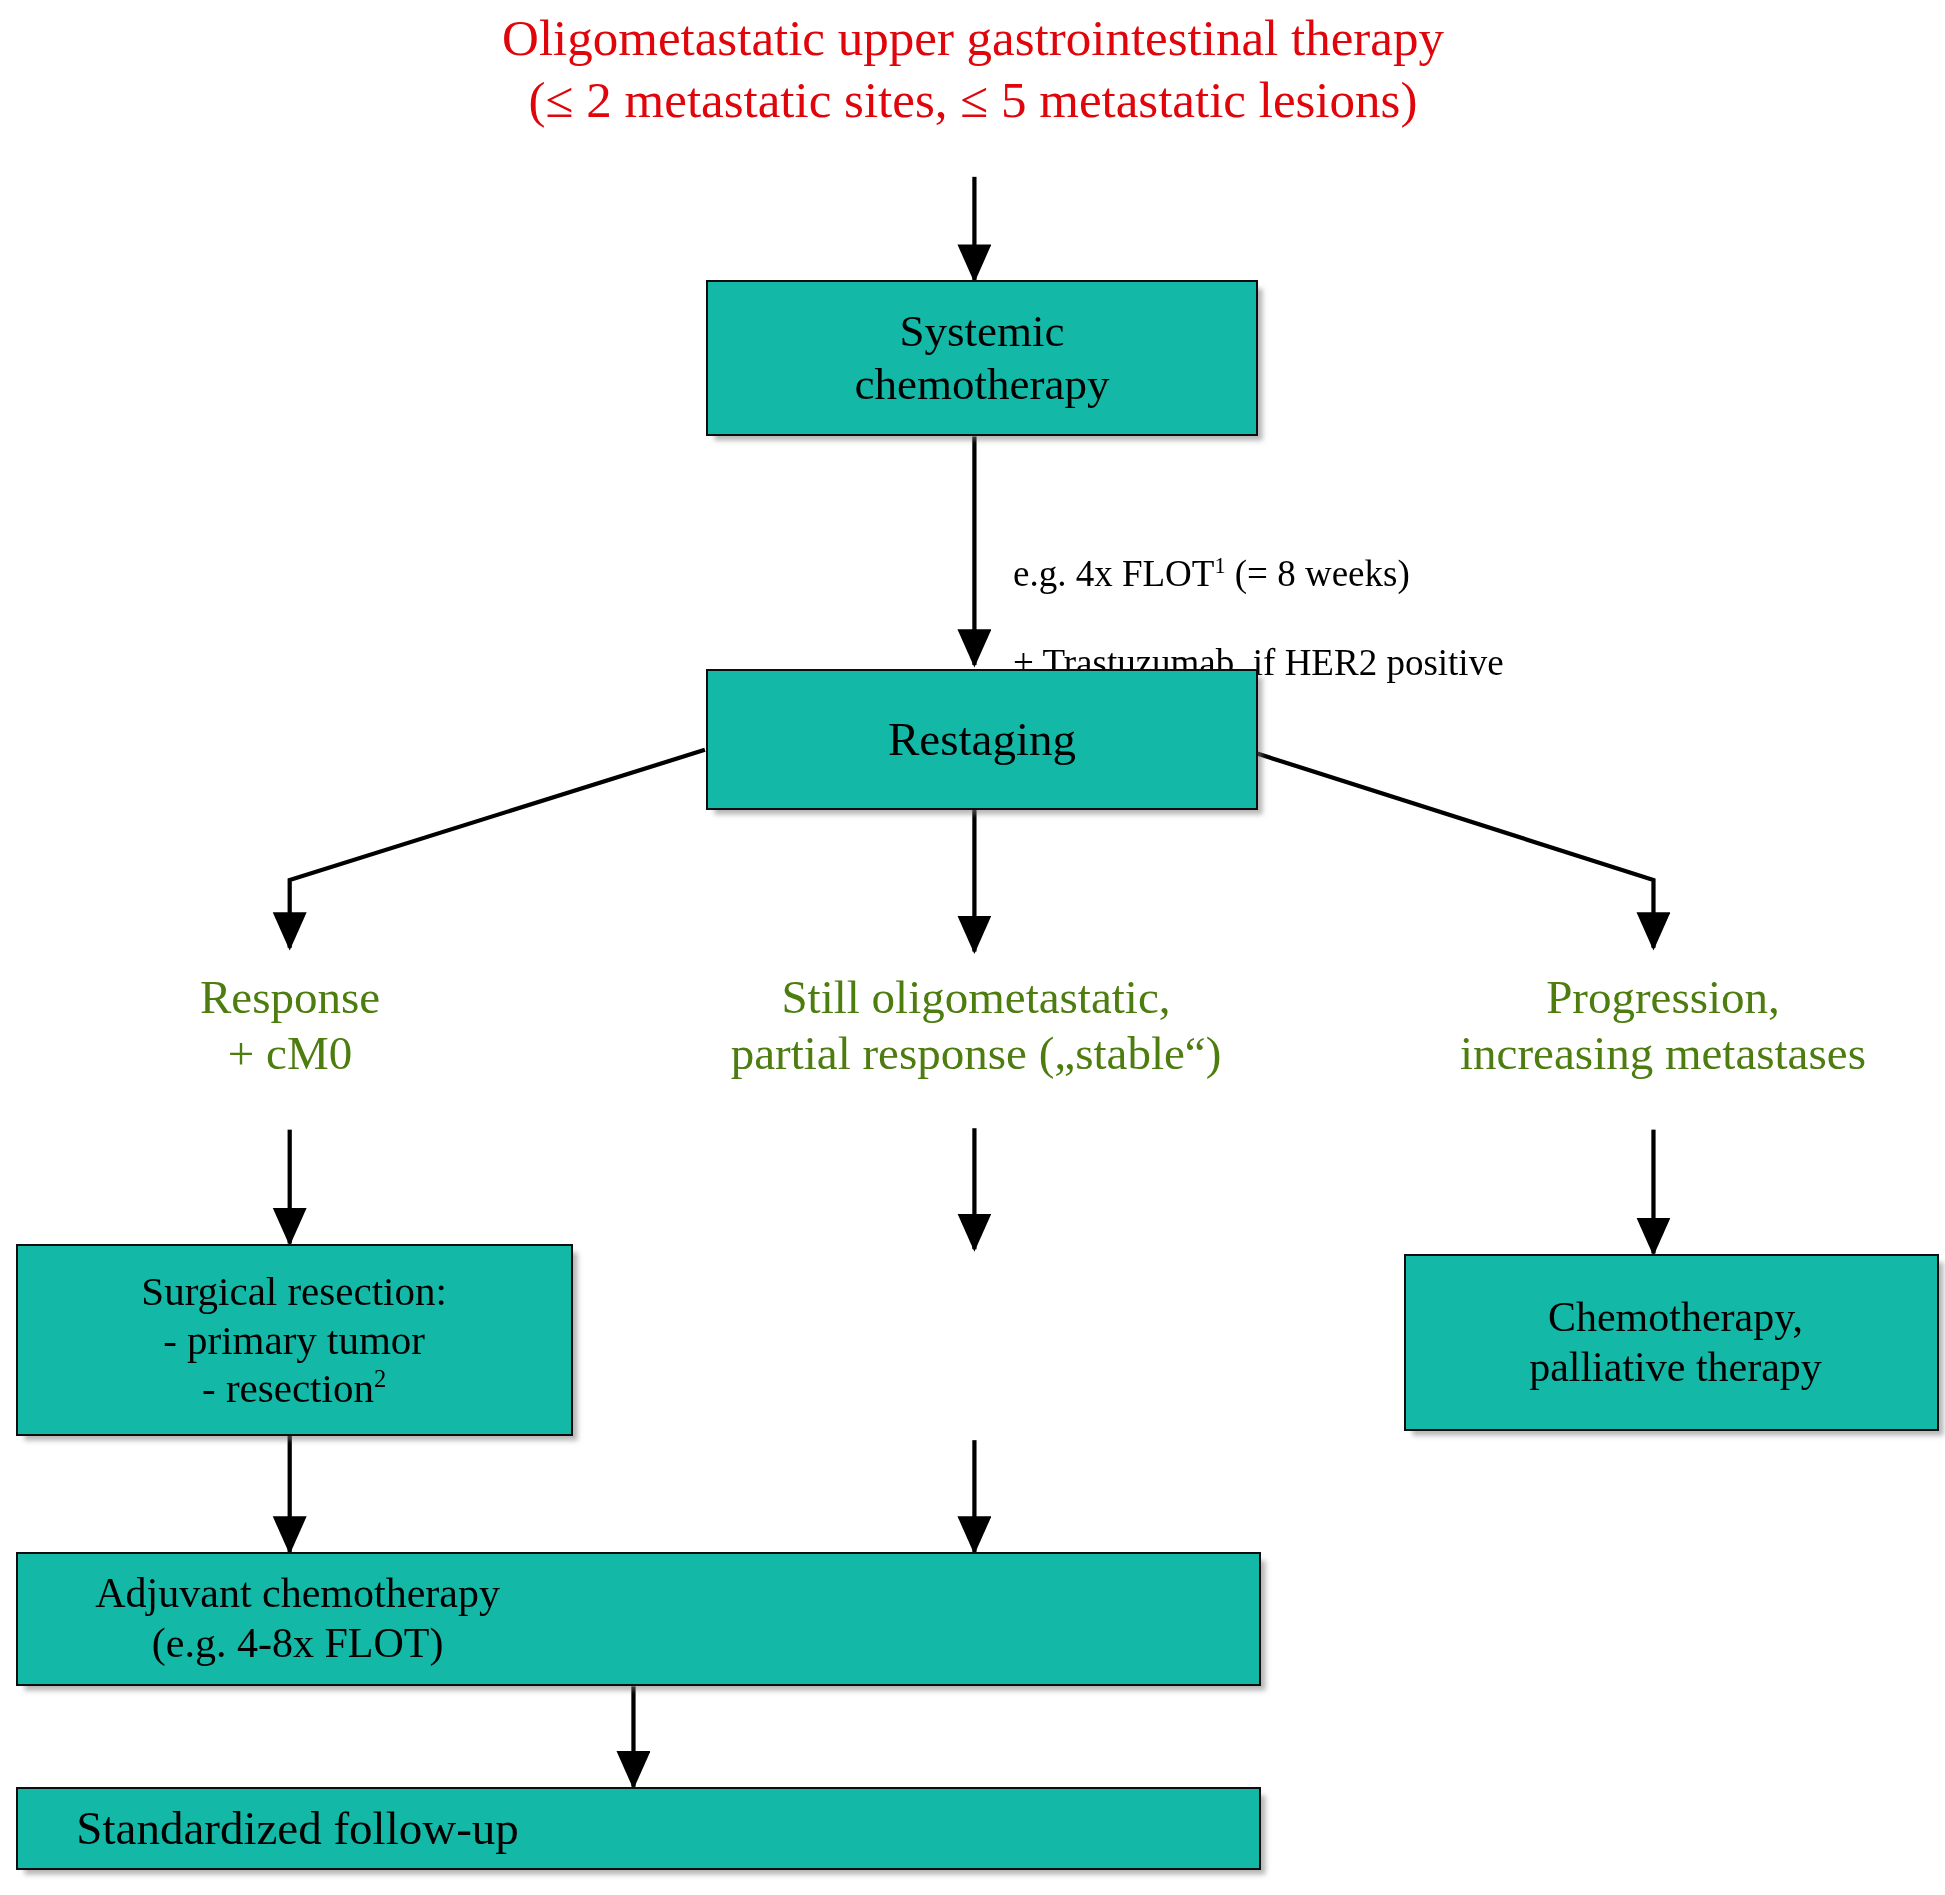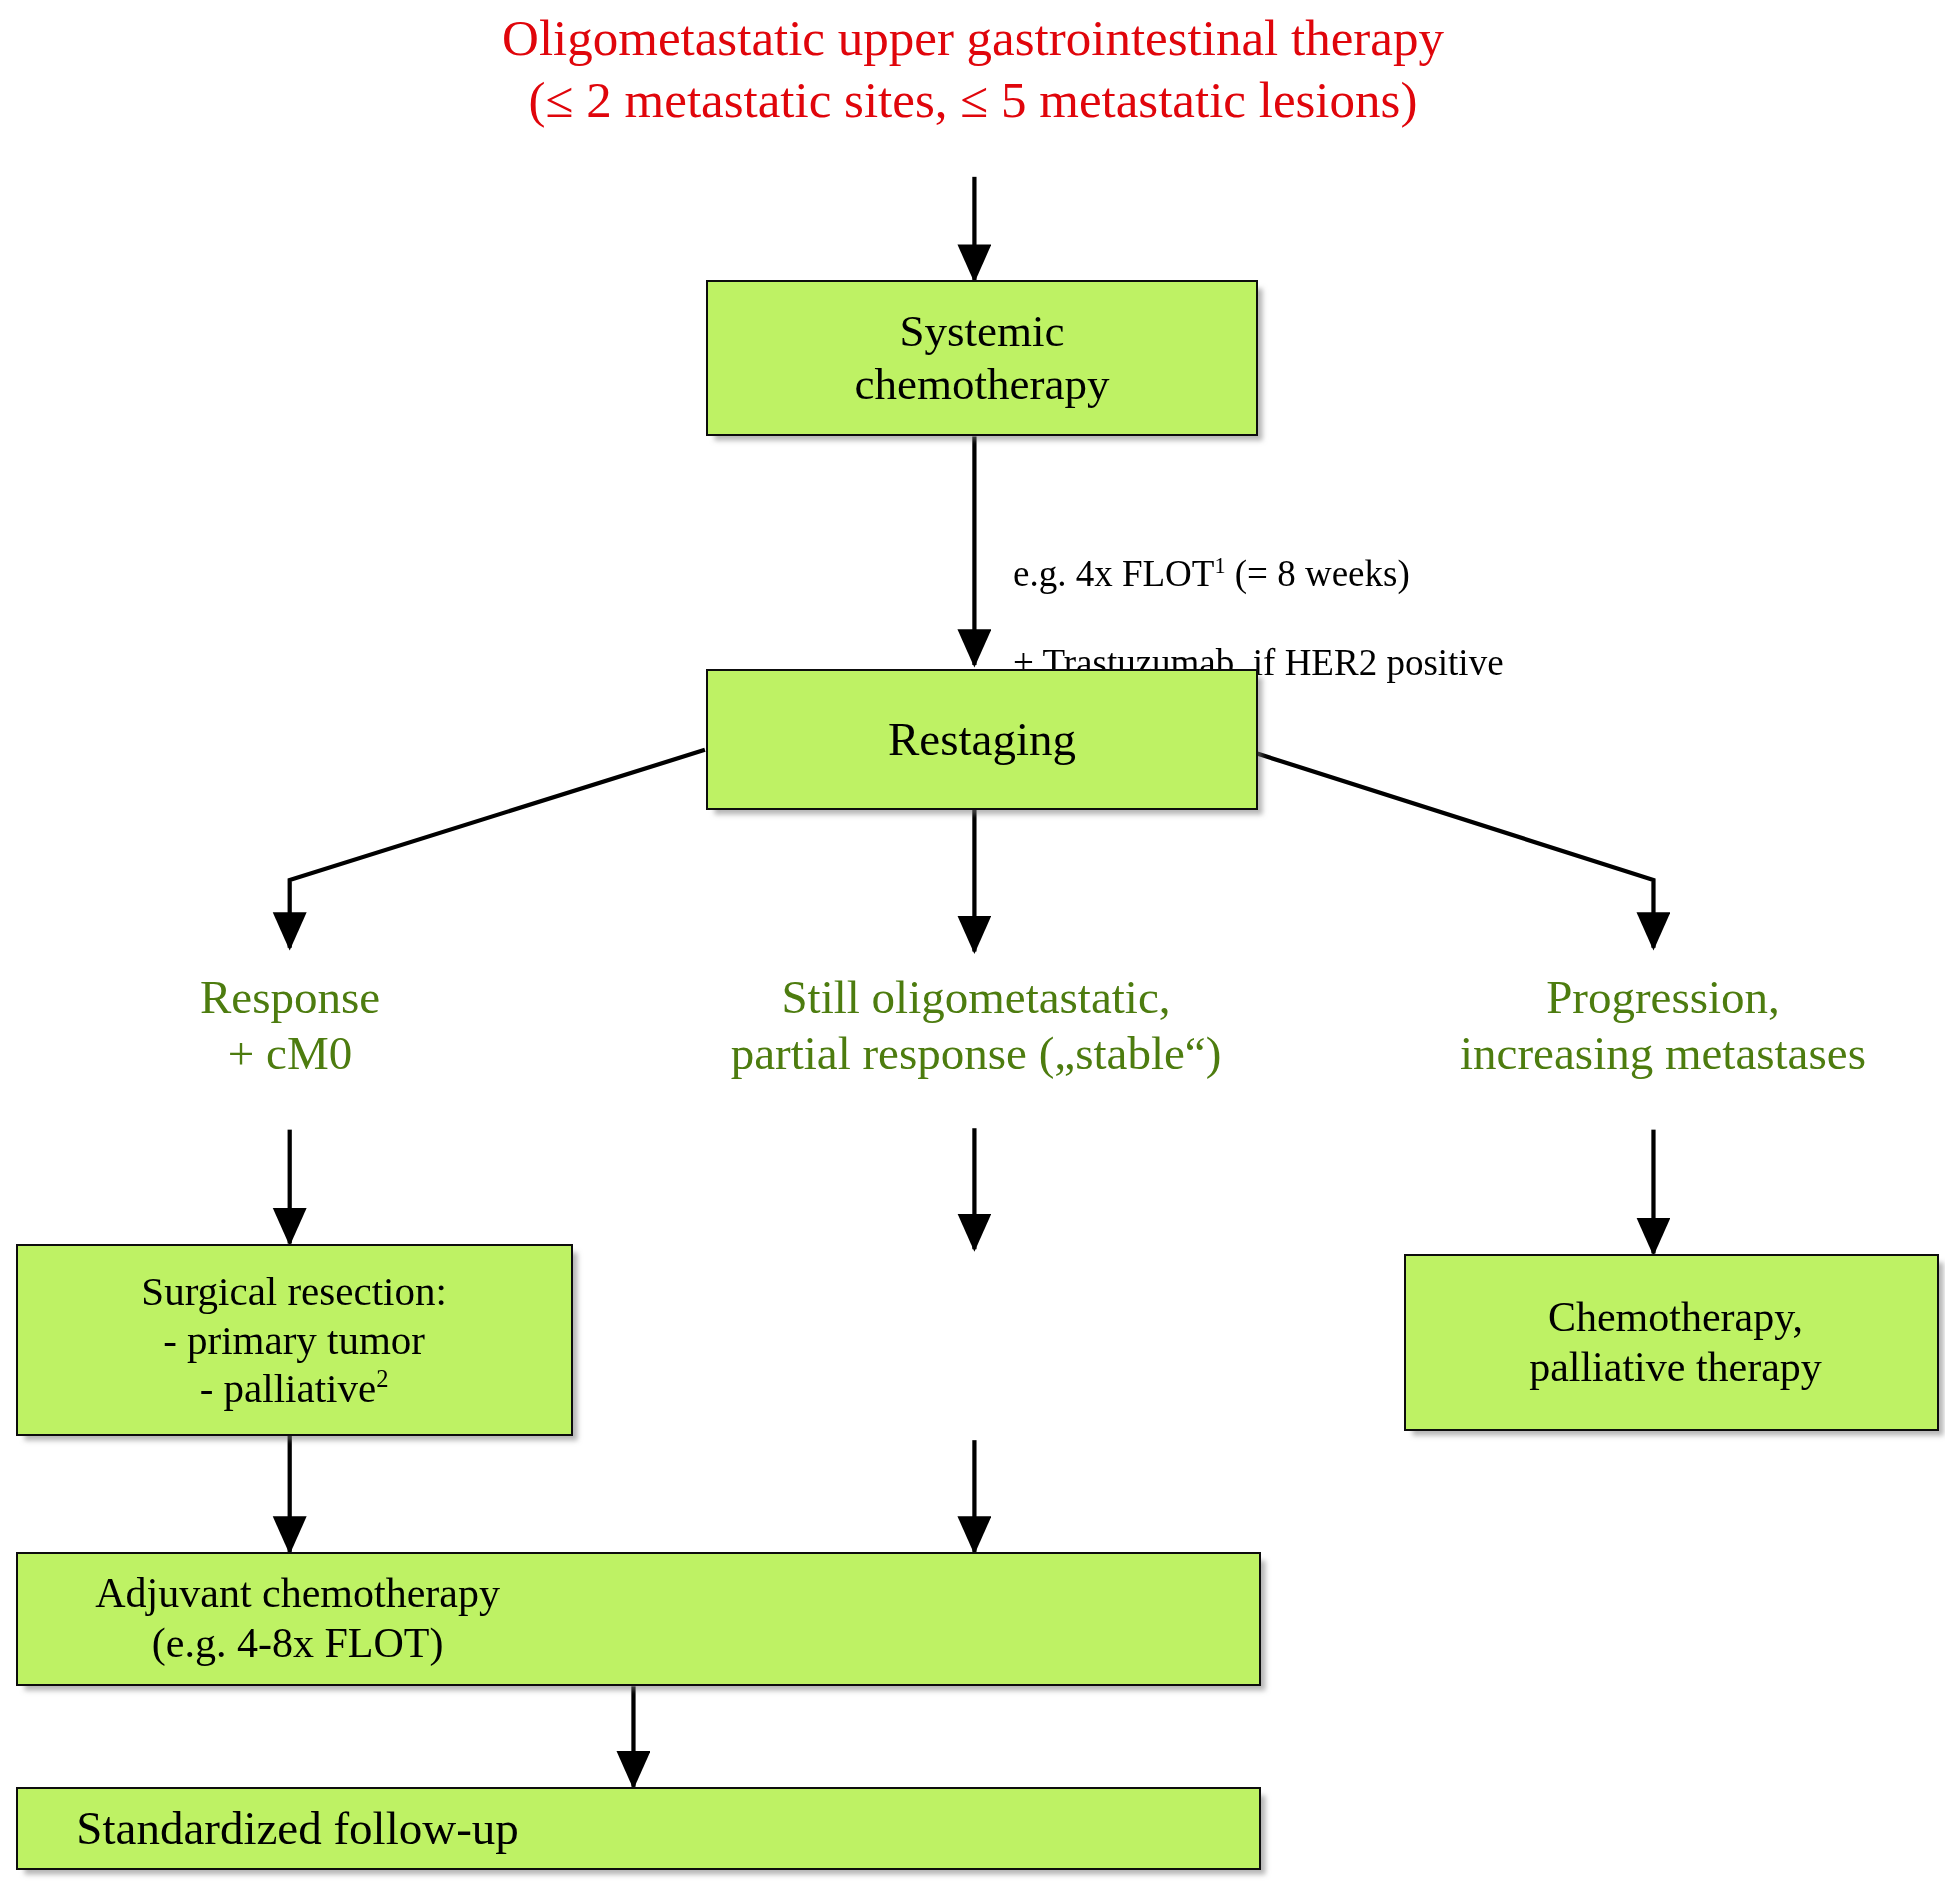--- a/index.html
+++ b/index.html
@@ -23,21 +23,21 @@
     position: absolute;
     left: 0; top: 0;
     width: 1946px;
     height: 1895px;
     pointer-events: none;
   }
   
   .node {
     position: absolute;
     box-sizing: border-box;
-    background: #bef264;
+    background: #14b8a6;
     border: 2.1px solid #0d0d0d;
     box-shadow: 6.4px 6.4px 5px -1.4px rgba(120,120,120,0.55);
     display: flex;
     align-items: center;
     justify-content: center;
     text-align: center;
     color: #000000;
     line-height: 1.18;
   }
   .node .inner { width: 100%; padding: 0 7px; }
@@ -141,21 +141,21 @@
 
   <div class="branch-label" style="left:1380px; top:969px; width:566px;">
     <div>Progression,</div>
     <div>increasing metastases</div>
   </div>
 
   <div class="node" style="left:15.6px; top:1244px; width:557px; height:192px; font-size:41px;">
     <div class="inner">
       <div>Surgical resection:</div>
       <div>- primary tumor</div>
-      <div><span>- palliative</span><sup>2</sup></div>
+      <div><span>- resection</span><sup>2</sup></div>
     </div>
   </div>
 
 
   <div class="node" style="left:1404px; top:1254px; width:535px; height:177px; font-size:42px;padding-left:8px;">
     <div class="inner">
       <div>Chemotherapy,</div>
       <div>palliative therapy</div>
     </div>
   </div>

